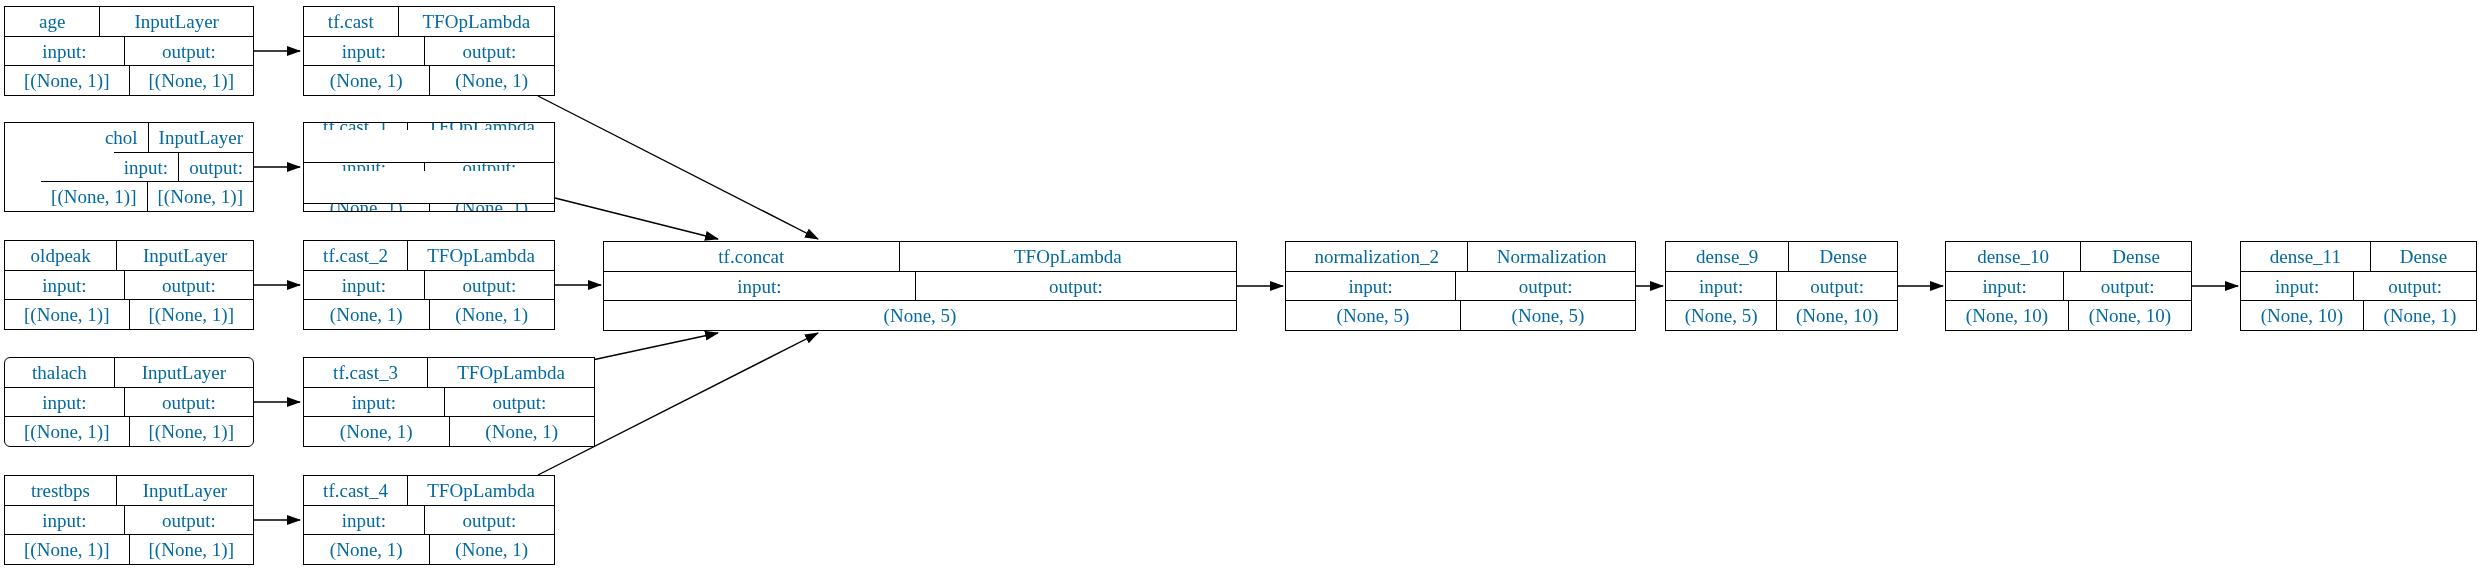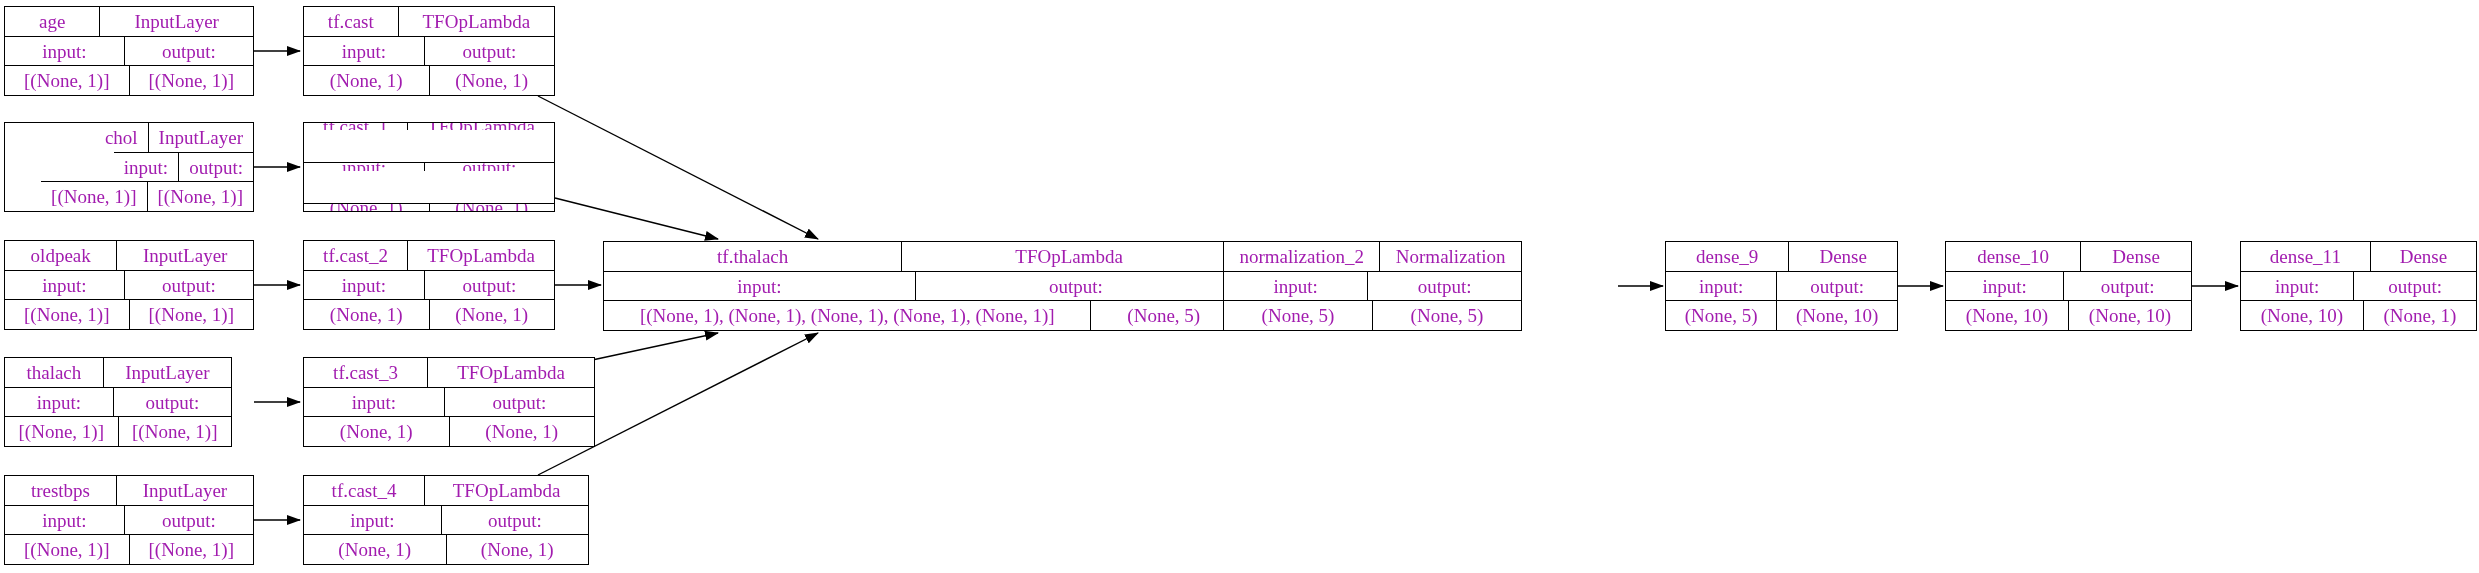--- a/index.html
+++ b/index.html
@@ -1,21 +1,21 @@
 <!DOCTYPE html>
 <html><head>
 <meta charset="utf-8">
 <style>
   html,body { margin:0; padding:0; background:#ffffff; }
   .canvas {
     position:relative;
     width:2479px; height:573px;
     background:#ffffff;
     font-family:"Liberation Serif","DejaVu Serif",serif;
-    color:#a21caf;
+    color:#0369a1;
     overflow:hidden;
   }
   .edges { position:absolute; left:0; top:0; width:2479px; height:573px; }
   .edges line { stroke:#000000; stroke-width:1.4; }
   .node {
     position:absolute; height:90px; box-sizing:border-box;
     border:1.5px solid #000000; background:#ffffff;
     display:flex; flex-direction:column;
   }
   .nrow { flex:1 1 0; display:flex; min-height:0; }
@@ -137,21 +137,21 @@
     <div class="nrow">
       <div class="cell">input:</div>
       <div class="cell">output:</div>
     </div>
     <div class="nrow">
       <div class="cell">(None, 1)</div>
       <div class="cell">(None, 1)</div>
     </div>
   </div>
 
-  <div class="node" style="left:4px;top:357px;width:228px;">
+  <div class="node" style="left:4px;top:357px;width:250px;border-radius:6px;">
     <div class="nrow">
       <div class="cell">thalach</div>
       <div class="cell">InputLayer</div>
     </div>
     <div class="nrow">
       <div class="cell">input:</div>
       <div class="cell">output:</div>
     </div>
     <div class="nrow">
       <div class="cell">[(None, 1)]</div>
@@ -182,51 +182,50 @@
     <div class="nrow">
       <div class="cell">input:</div>
       <div class="cell">output:</div>
     </div>
     <div class="nrow">
       <div class="cell">[(None, 1)]</div>
       <div class="cell">[(None, 1)]</div>
     </div>
   </div>
 
-  <div class="node" style="left:303px;top:475px;width:286px;">
+  <div class="node" style="left:303px;top:475px;width:252px;">
     <div class="nrow">
       <div class="cell">tf.cast_4</div>
       <div class="cell">TFOpLambda</div>
     </div>
     <div class="nrow">
       <div class="cell">input:</div>
       <div class="cell">output:</div>
     </div>
     <div class="nrow">
       <div class="cell">(None, 1)</div>
       <div class="cell">(None, 1)</div>
     </div>
   </div>
 
   <div class="node" style="left:603px;top:241px;width:634px;">
     <div class="nrow">
-      <div class="cell">tf.thalach</div>
-      <div class="cell">TFOpLambda</div>
-    </div>
-    <div class="nrow">
-      <div class="cell">input:</div>
-      <div class="cell">output:</div>
-    </div>
-    <div class="nrow">
-      <div class="cell">[(None, 1), (None, 1), (None, 1), (None, 1), (None, 1)]</div>
-      <div class="cell">(None, 5)</div>
-    </div>
-  </div>
-
-  <div class="node" style="left:1223px;top:241px;width:299px;">
+      <div class="cell">tf.concat</div>
+      <div class="cell">TFOpLambda</div>
+    </div>
+    <div class="nrow">
+      <div class="cell">input:</div>
+      <div class="cell">output:</div>
+    </div>
+    <div class="nrow">
+      <div class="cell">(None, 5)</div>
+    </div>
+  </div>
+
+  <div class="node" style="left:1285px;top:241px;width:351px;">
     <div class="nrow">
       <div class="cell">normalization_2</div>
       <div class="cell">Normalization</div>
     </div>
     <div class="nrow">
       <div class="cell">input:</div>
       <div class="cell">output:</div>
     </div>
     <div class="nrow">
       <div class="cell">(None, 5)</div>

